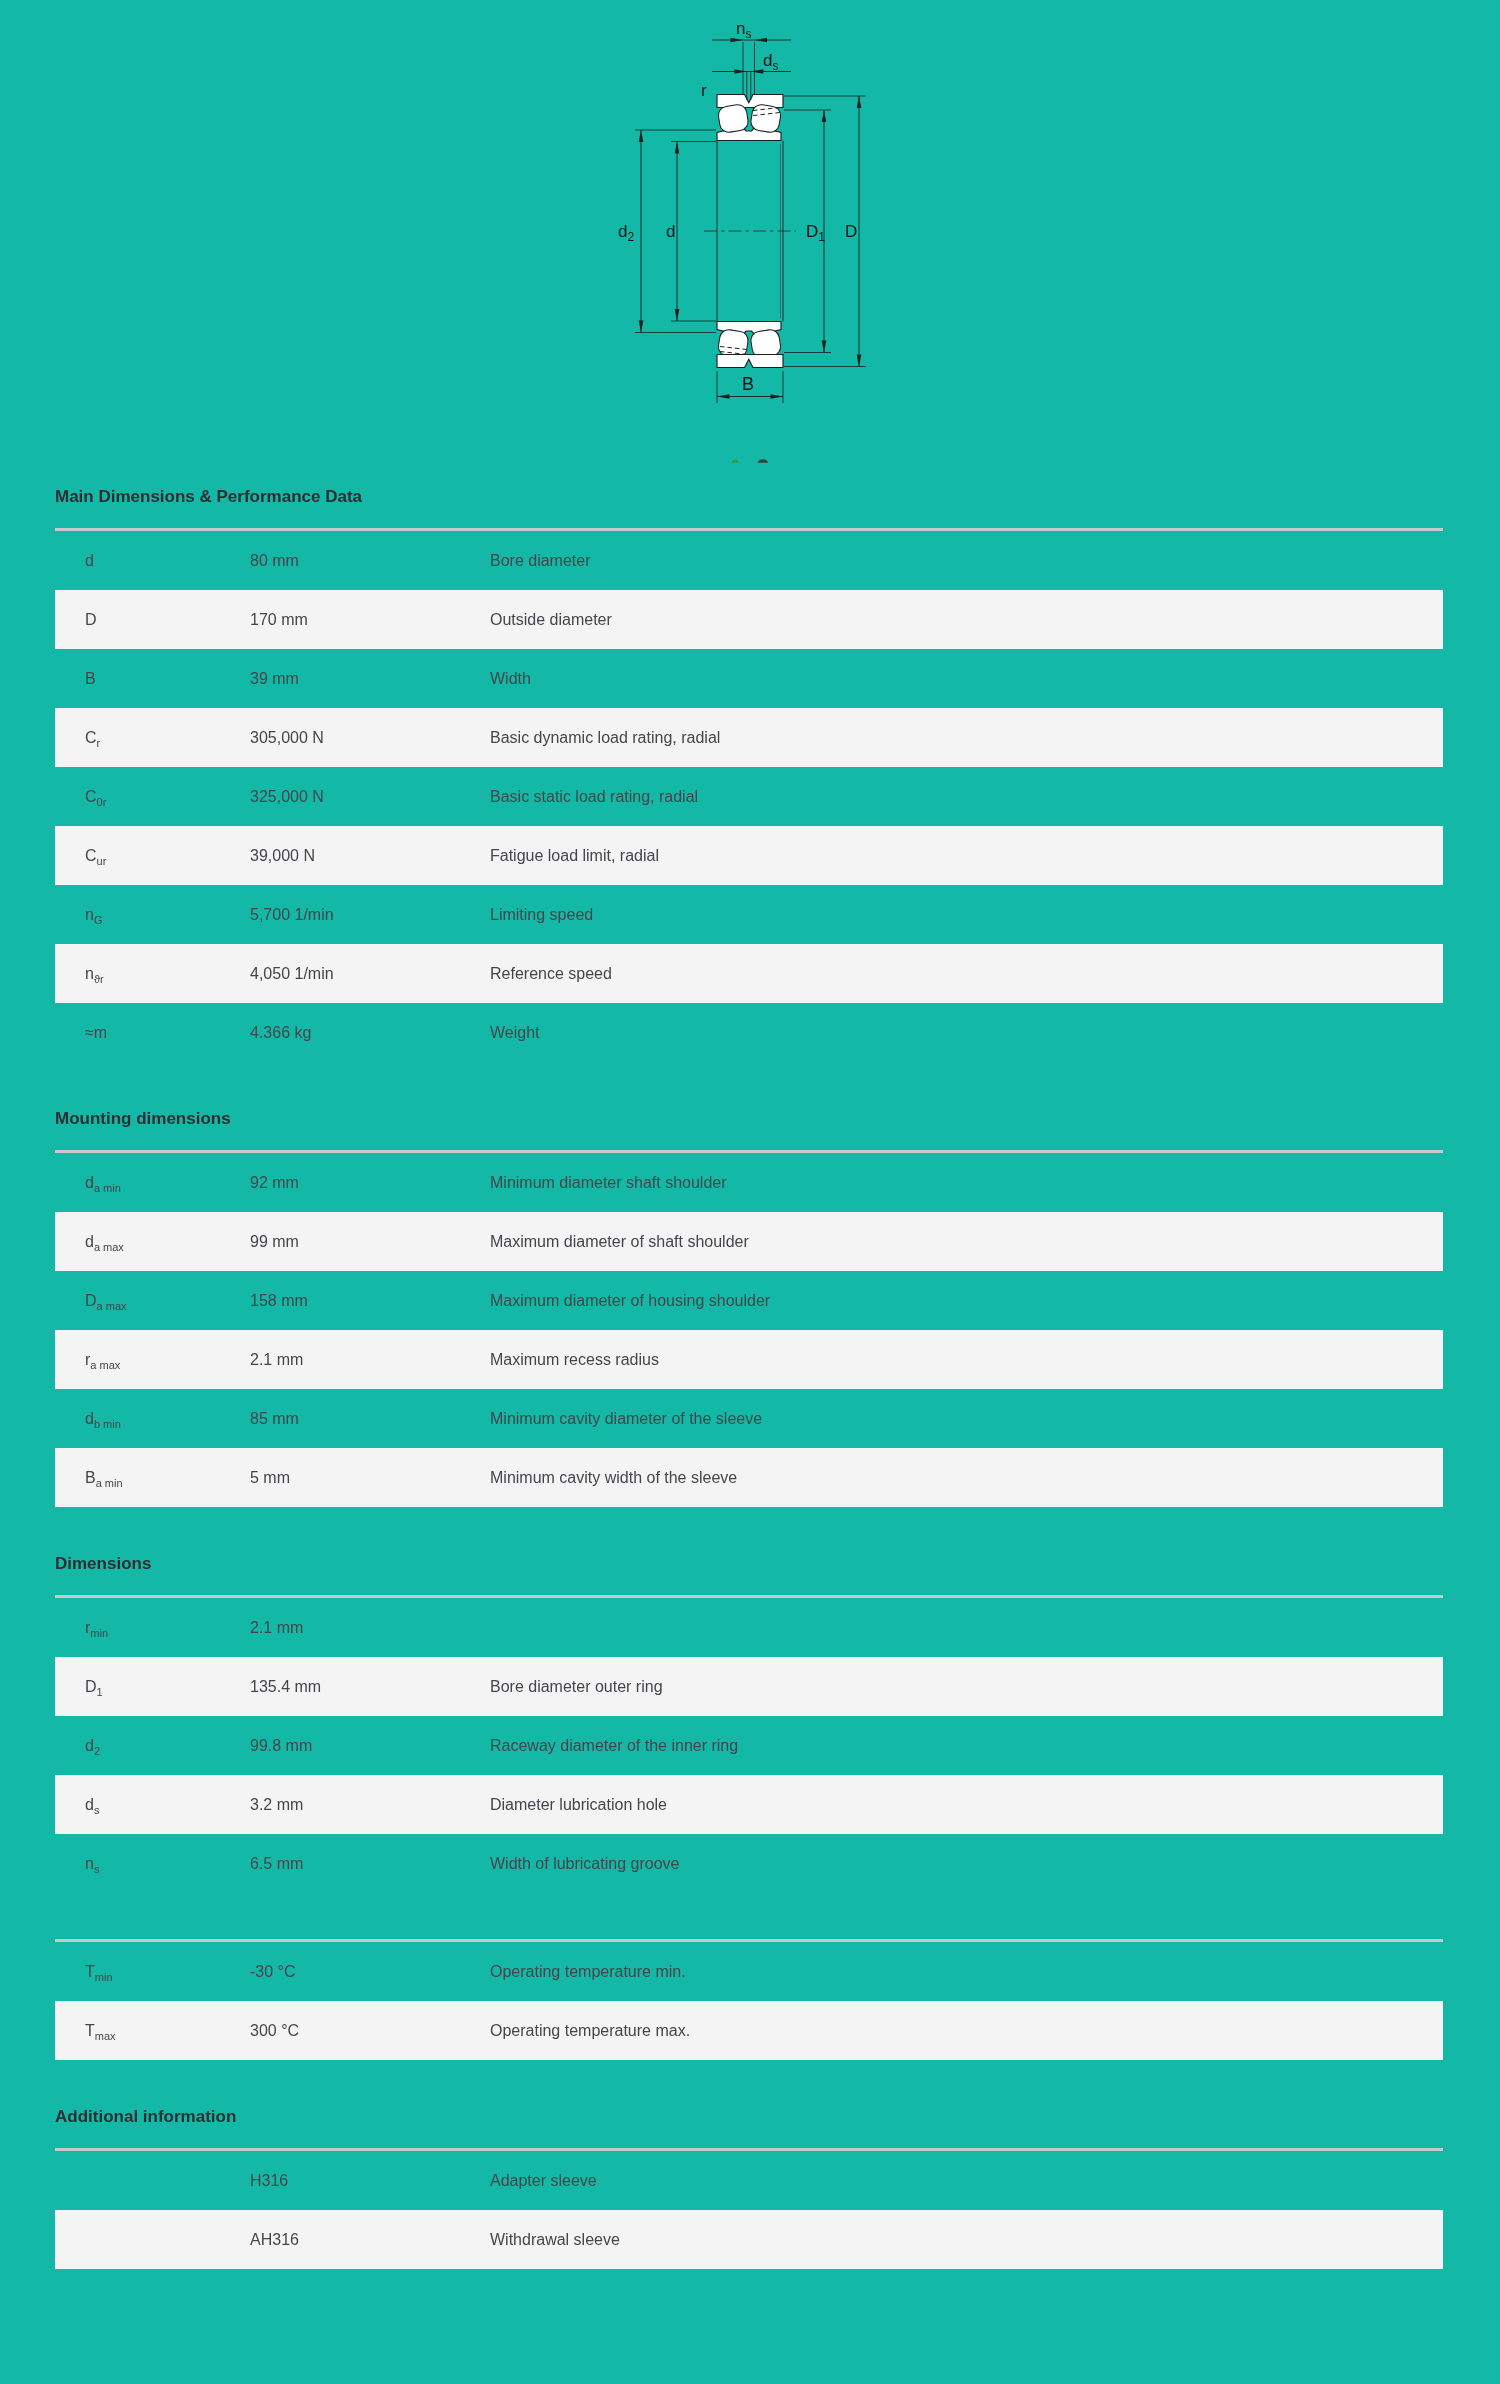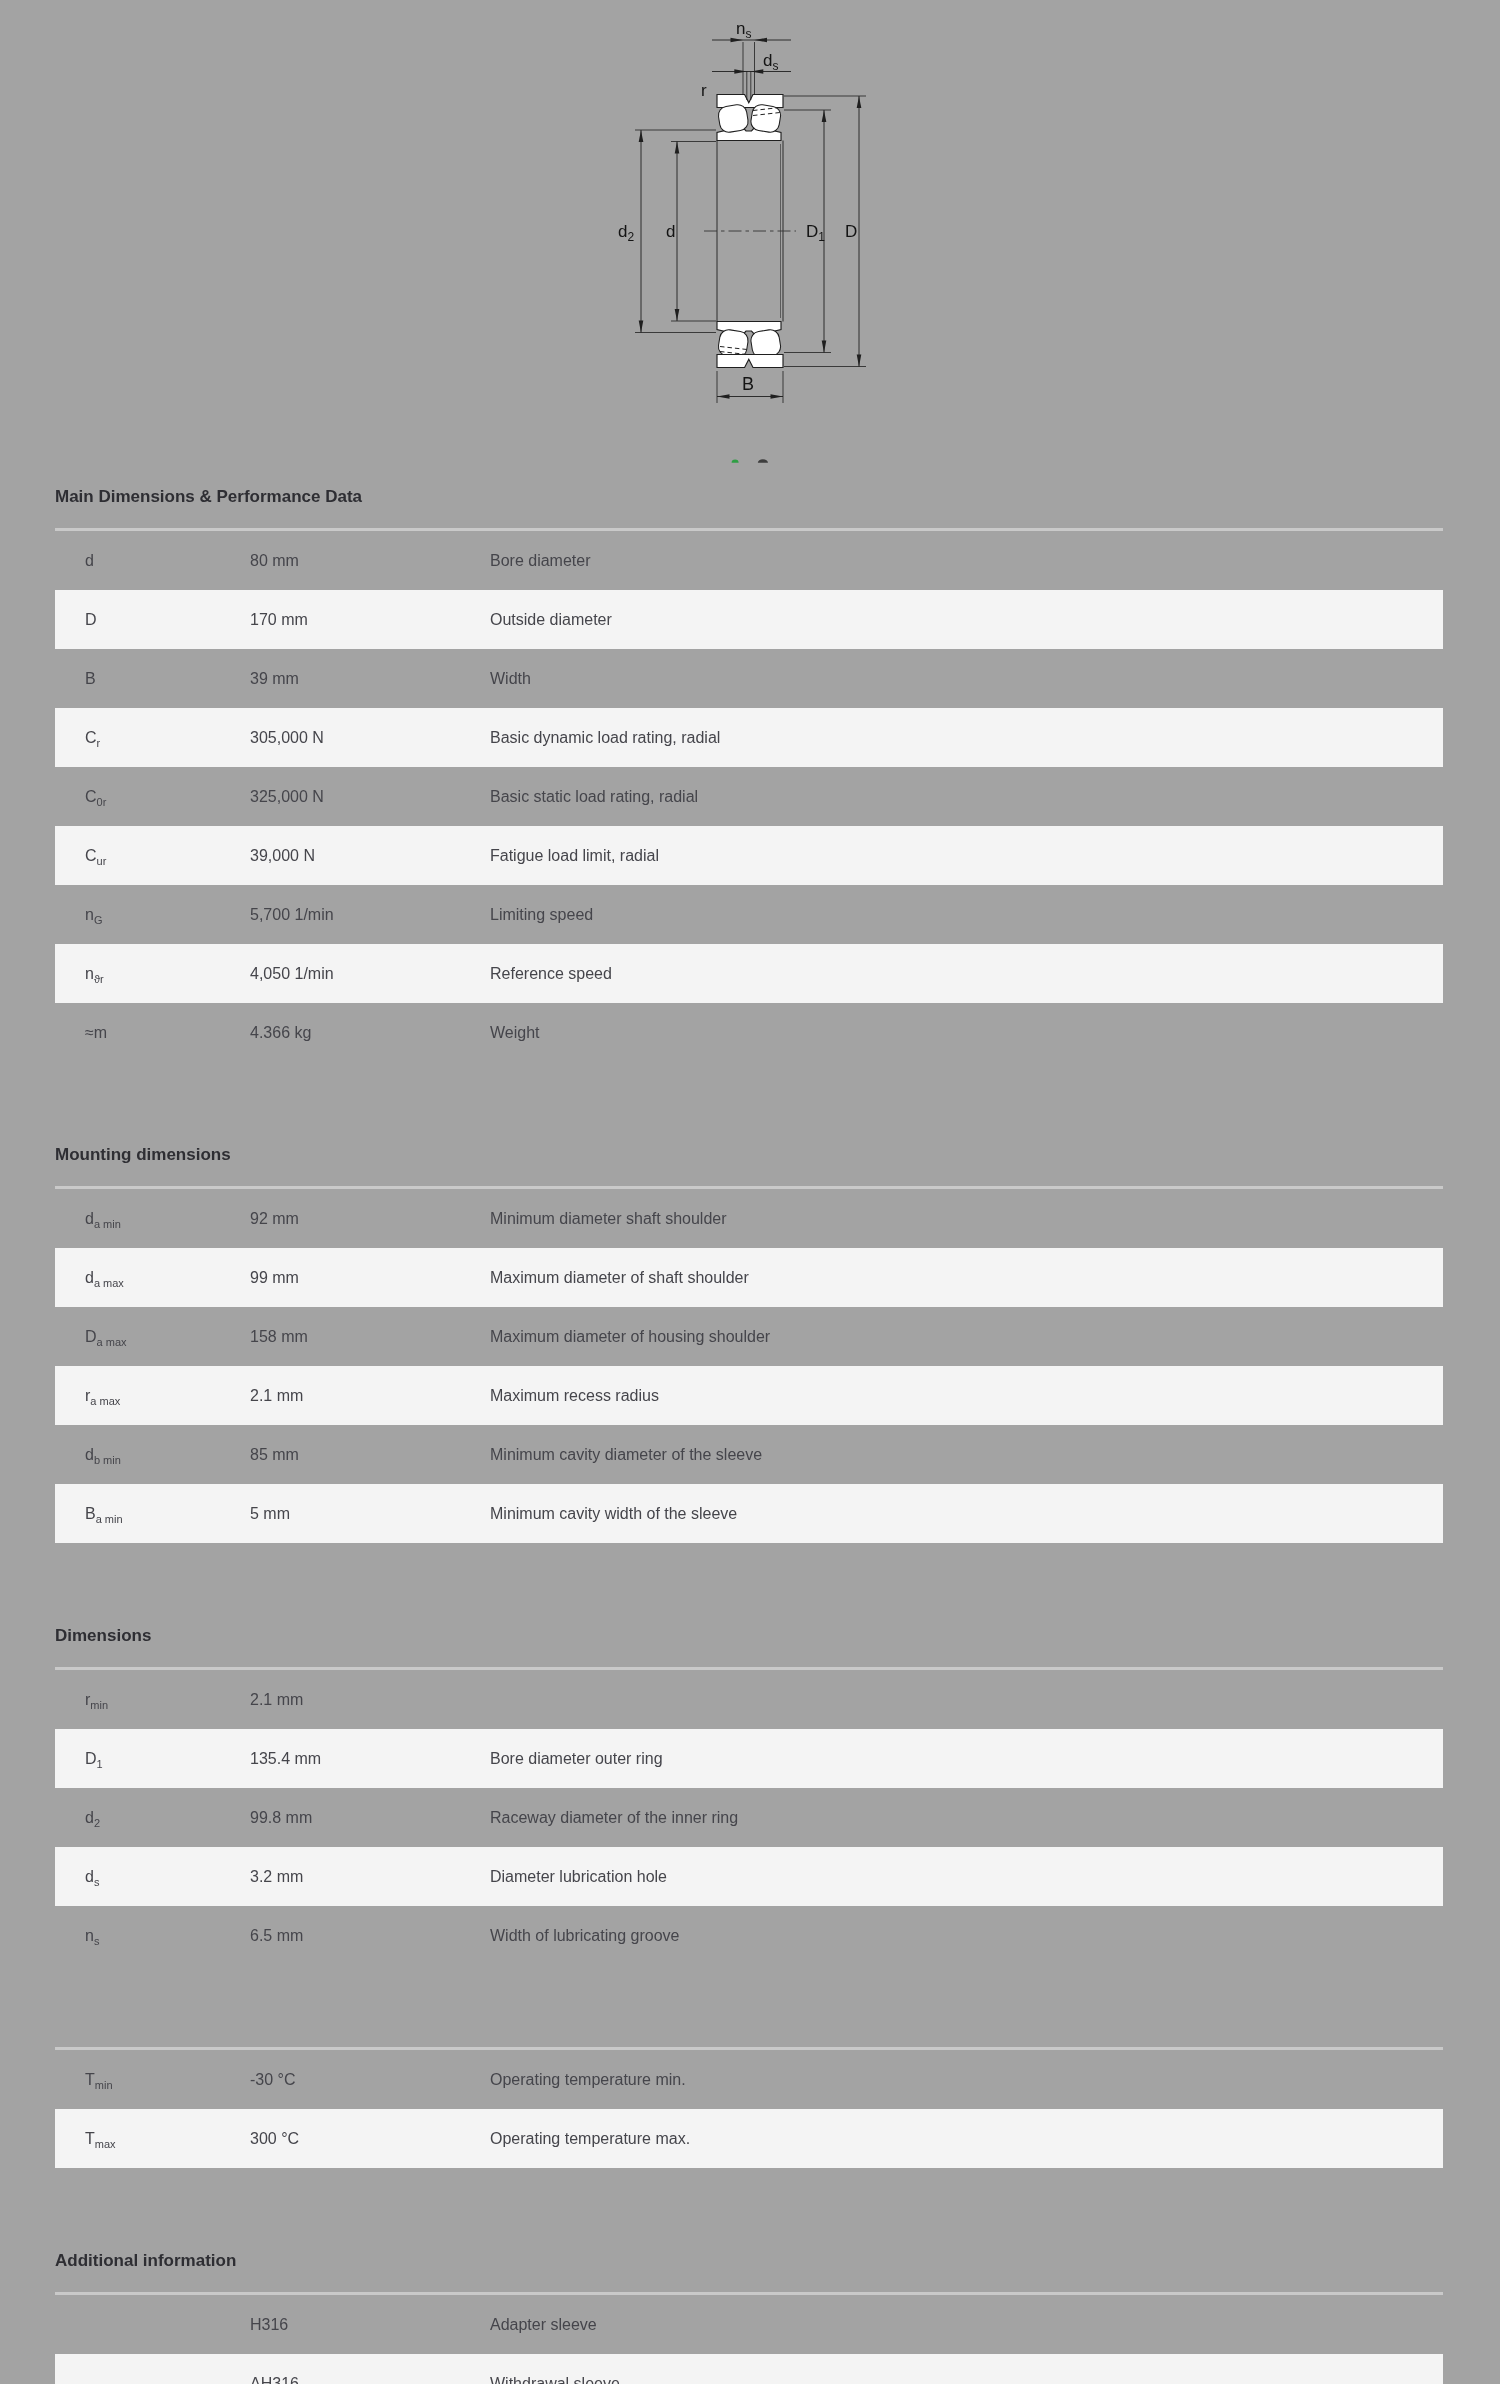--- a/index.html
+++ b/index.html
@@ -1,36 +1,36 @@
 <!DOCTYPE html>
 <html><head>
 <meta charset="utf-8">
 <style>
   html,body{margin:0;padding:0;background:#fff;}
-  .page{position:relative;width:1500px;height:2384px;background:#a3a3a3;overflow:hidden;
+  .page{position:relative;width:1500px;height:2384px;background:#14b8a6;overflow:hidden;
         font-family:"Liberation Sans","DejaVu Sans",sans-serif;}
 
   
   .diagram{position:absolute;left:605px;top:5px;width:285px;height:460px;}
   .diagram svg{display:block;width:285px;height:460px;}
   .ln{stroke:#1f1f1f;stroke-width:1.15;fill:#ffffff;}
   .hA{stroke:#1f1f1f;stroke-width:1.1;}
   .roller{fill:#ffffff;stroke:#1f1f1f;stroke-width:1.05;}
   .dim{stroke:#1f1f1f;stroke-width:0.9;fill:none;}
   .ext{stroke:#1f1f1f;stroke-width:0.8;fill:none;}
   .thin{stroke:#4a4a4a;stroke-width:0.8;fill:none;}
   .ah{fill:#1f1f1f;stroke:none;}
   .cage{stroke:#222;stroke-width:1;stroke-dasharray:4.5 3;fill:none;}
   .cl{stroke:#333;stroke-width:0.9;stroke-dasharray:13 4 3.5 4;fill:none;}
   .diagram text{font-family:"Liberation Sans","DejaVu Sans",sans-serif;font-size:17px;fill:#141414;}
   .diagram tspan.s{font-size:12px;}
 
   
   .content{position:absolute;left:55px;top:486px;width:1388px;color:#45454b;}
-  .sect+.sect{margin-top:82px;}
+  .sect+.sect{margin-top:46px;}
   .sect-title{margin:0 0 20px 0;font-size:17px;line-height:22px;font-weight:700;color:#2e2e33;}
   .tbl{border-top:3px solid #c9c9c9;}
   .row{display:flex;align-items:center;height:59px;font-size:16px;}
   .row:nth-child(even){background:#f4f4f4;}
   .c-sym{width:195px;padding-left:30px;box-sizing:border-box;white-space:nowrap;}
   .c-val{width:240px;}
   .c-desc{flex:1;}
   sub{font-size:11px;line-height:0;}
 </style>
 </head>

